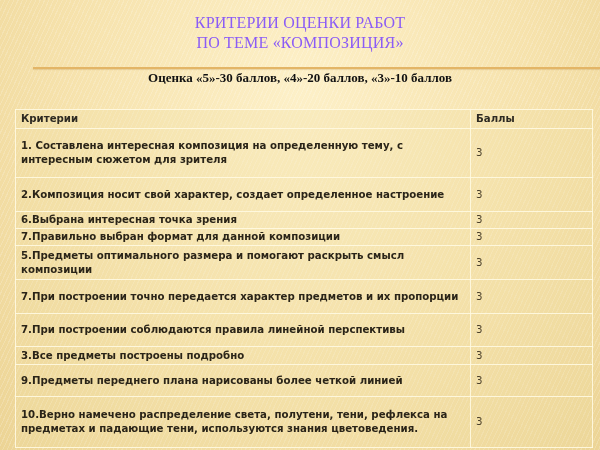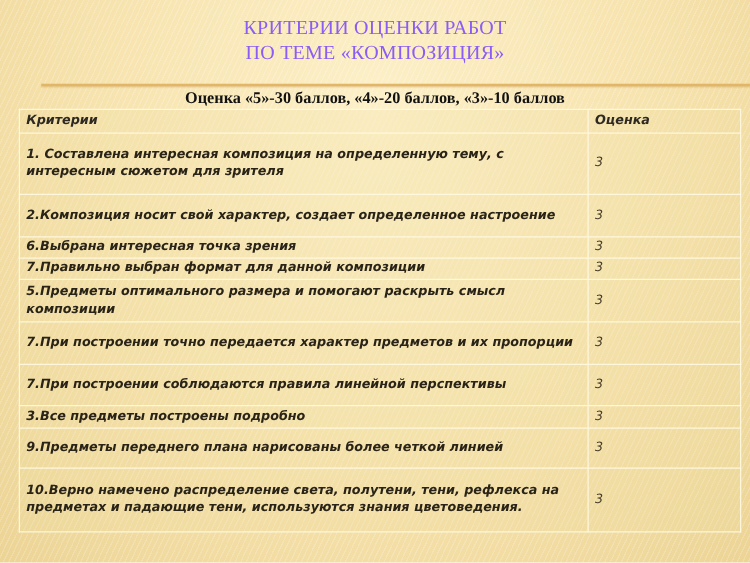--- a/index.html
+++ b/index.html
@@ -19,22 +19,22 @@
       position: absolute; left: 33px; top: 67px; width: 567px; height: 2px;
       background: #e3b566;
       box-shadow: 0 1px 1px rgba(180,130,50,0.25);
     }
     .subtitle {
       position: absolute; left: 0; top: 70px; width: 600px; text-align: center;
       font-family: "Liberation Serif", serif; font-weight: bold;
       font-size: 13px; color: #111;
     }
     table {
-      position: absolute; left: 15px; top: 87px; width: 577px;
-      border-collapse: collapse; table-layout: fixed; font-style: italic;
+      position: absolute; left: 15px; top: 109px; width: 577px;
+      border-collapse: collapse; table-layout: fixed;
     }
     td, th {
       border: 1.5px solid rgba(255,250,225,0.9);
       font-size: 10.2px; font-weight: bold; color: #2a2418;
       text-align: left; vertical-align: middle; padding: 0 5px;
       line-height: 14px; background: rgba(240,222,165,0.25);
     }
     th { color: #2e2a22; }
     td.pts { font-weight: normal; color: #4a3f2a; }
     col.c1 { width: 455px; }
@@ -51,21 +51,21 @@
 <div class="subtitle">Оценка «5»-30 баллов, «4»-20 баллов, «3»-10 баллов</div>
 
 <table>
   <colgroup>
       <col class="c1">
       <col class="c2">
     </colgroup>
   <tbody>
       <tr style="height:19px">
     <th>Критерии</th>
-    <th>Оценка</th>
+    <th>Баллы</th>
   </tr>
   <tr style="height:49px">
     <td>1. Составлена интересная композиция на определенную тему, с интересным сюжетом для зрителя</td>
     <td class="pts">3</td>
   </tr>
   <tr style="height:34px">
     <td>2.Композиция носит свой характер, создает определенное настроение</td>
     <td class="pts">3</td>
   </tr>
   <tr style="height:17px">

